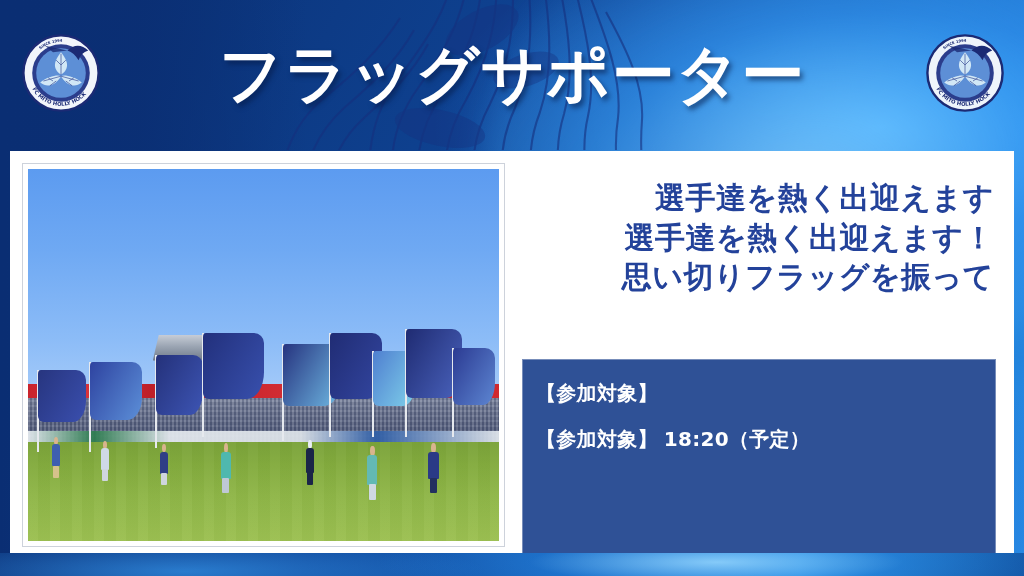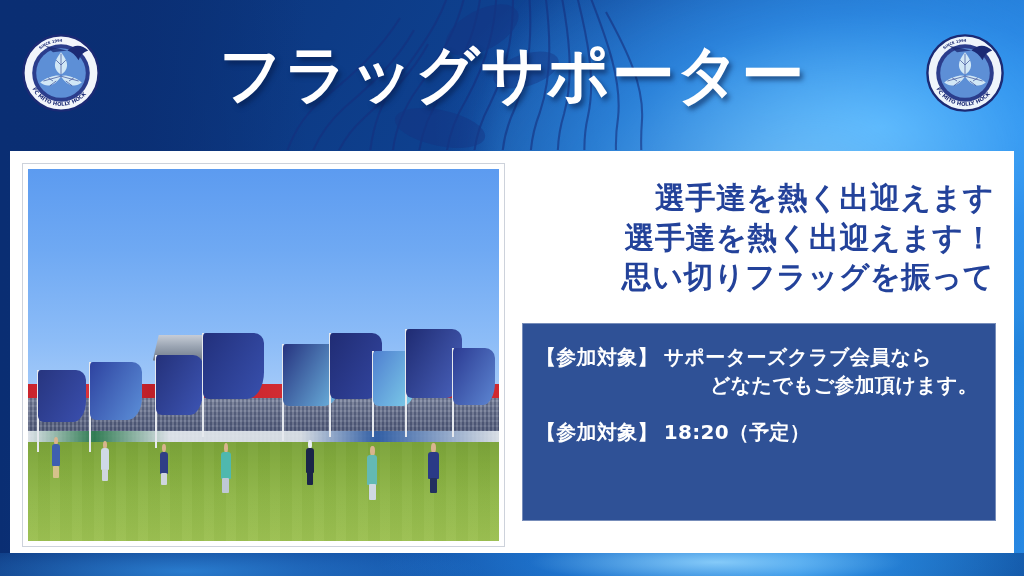--- a/index.html
+++ b/index.html
@@ -83,21 +83,21 @@
   .person .head{position:absolute;left:28%;top:-22%;width:44%;height:24%;background:#d9b48e;border-radius:50%;}
 
   
   .lead{position:absolute;left:524px;top:178px;width:470px;
     color:#23429a;font-weight:bold;font-size:30px;line-height:1.32;
     letter-spacing:.5px;text-align:right;
     font-family:"DejaVu Sans","Liberation Sans",sans-serif;}
   .lead div{white-space:nowrap;}
 
   
-  .infobox{position:absolute;left:522px;top:323px;width:474px;height:198px;
+  .infobox{position:absolute;left:522px;top:359px;width:474px;height:198px;
     background:#2f5196;box-sizing:border-box;padding:20px 14px 0 14px;
     box-shadow:0 0 0 1px rgba(255,255,255,.35) inset;}
   .info-row{display:flex;align-items:flex-start;color:#ffffff;font-weight:bold;
     font-size:20px;line-height:1.42;letter-spacing:.3px;margin-bottom:9px;
     font-family:"DejaVu Sans","Liberation Sans",sans-serif;}
   .info-label{flex:0 0 auto;white-space:nowrap;}
   .info-value{flex:1 1 auto;padding-left:6px;}
   .info-value .l2{display:block;text-align:right;padding-right:4px;}
 
   
@@ -302,24 +302,20 @@
   <div class="lead">
     <div>選手達を熱く出迎えます</div>
     <div>選手達を熱く出迎えます！</div>
     <div>思い切りフラッグを振って</div>
   </div>
 
   <div class="infobox">
 
     <div class="info-row">
       <span class="info-label">【参加対象】</span>
-      <span class="info-value">
-        <span>サポーターズクラブ会員なら</span>
-        <span class="l2">どなたでもご参加頂けます。</span>
-      </span>
     </div>
 
     <div class="info-row">
     </div>
 
     <div class="info-row">
       <span class="info-label">【参加対象】</span>
       <span class="info-value">18:20（予定）</span>
     </div>
   </div>

